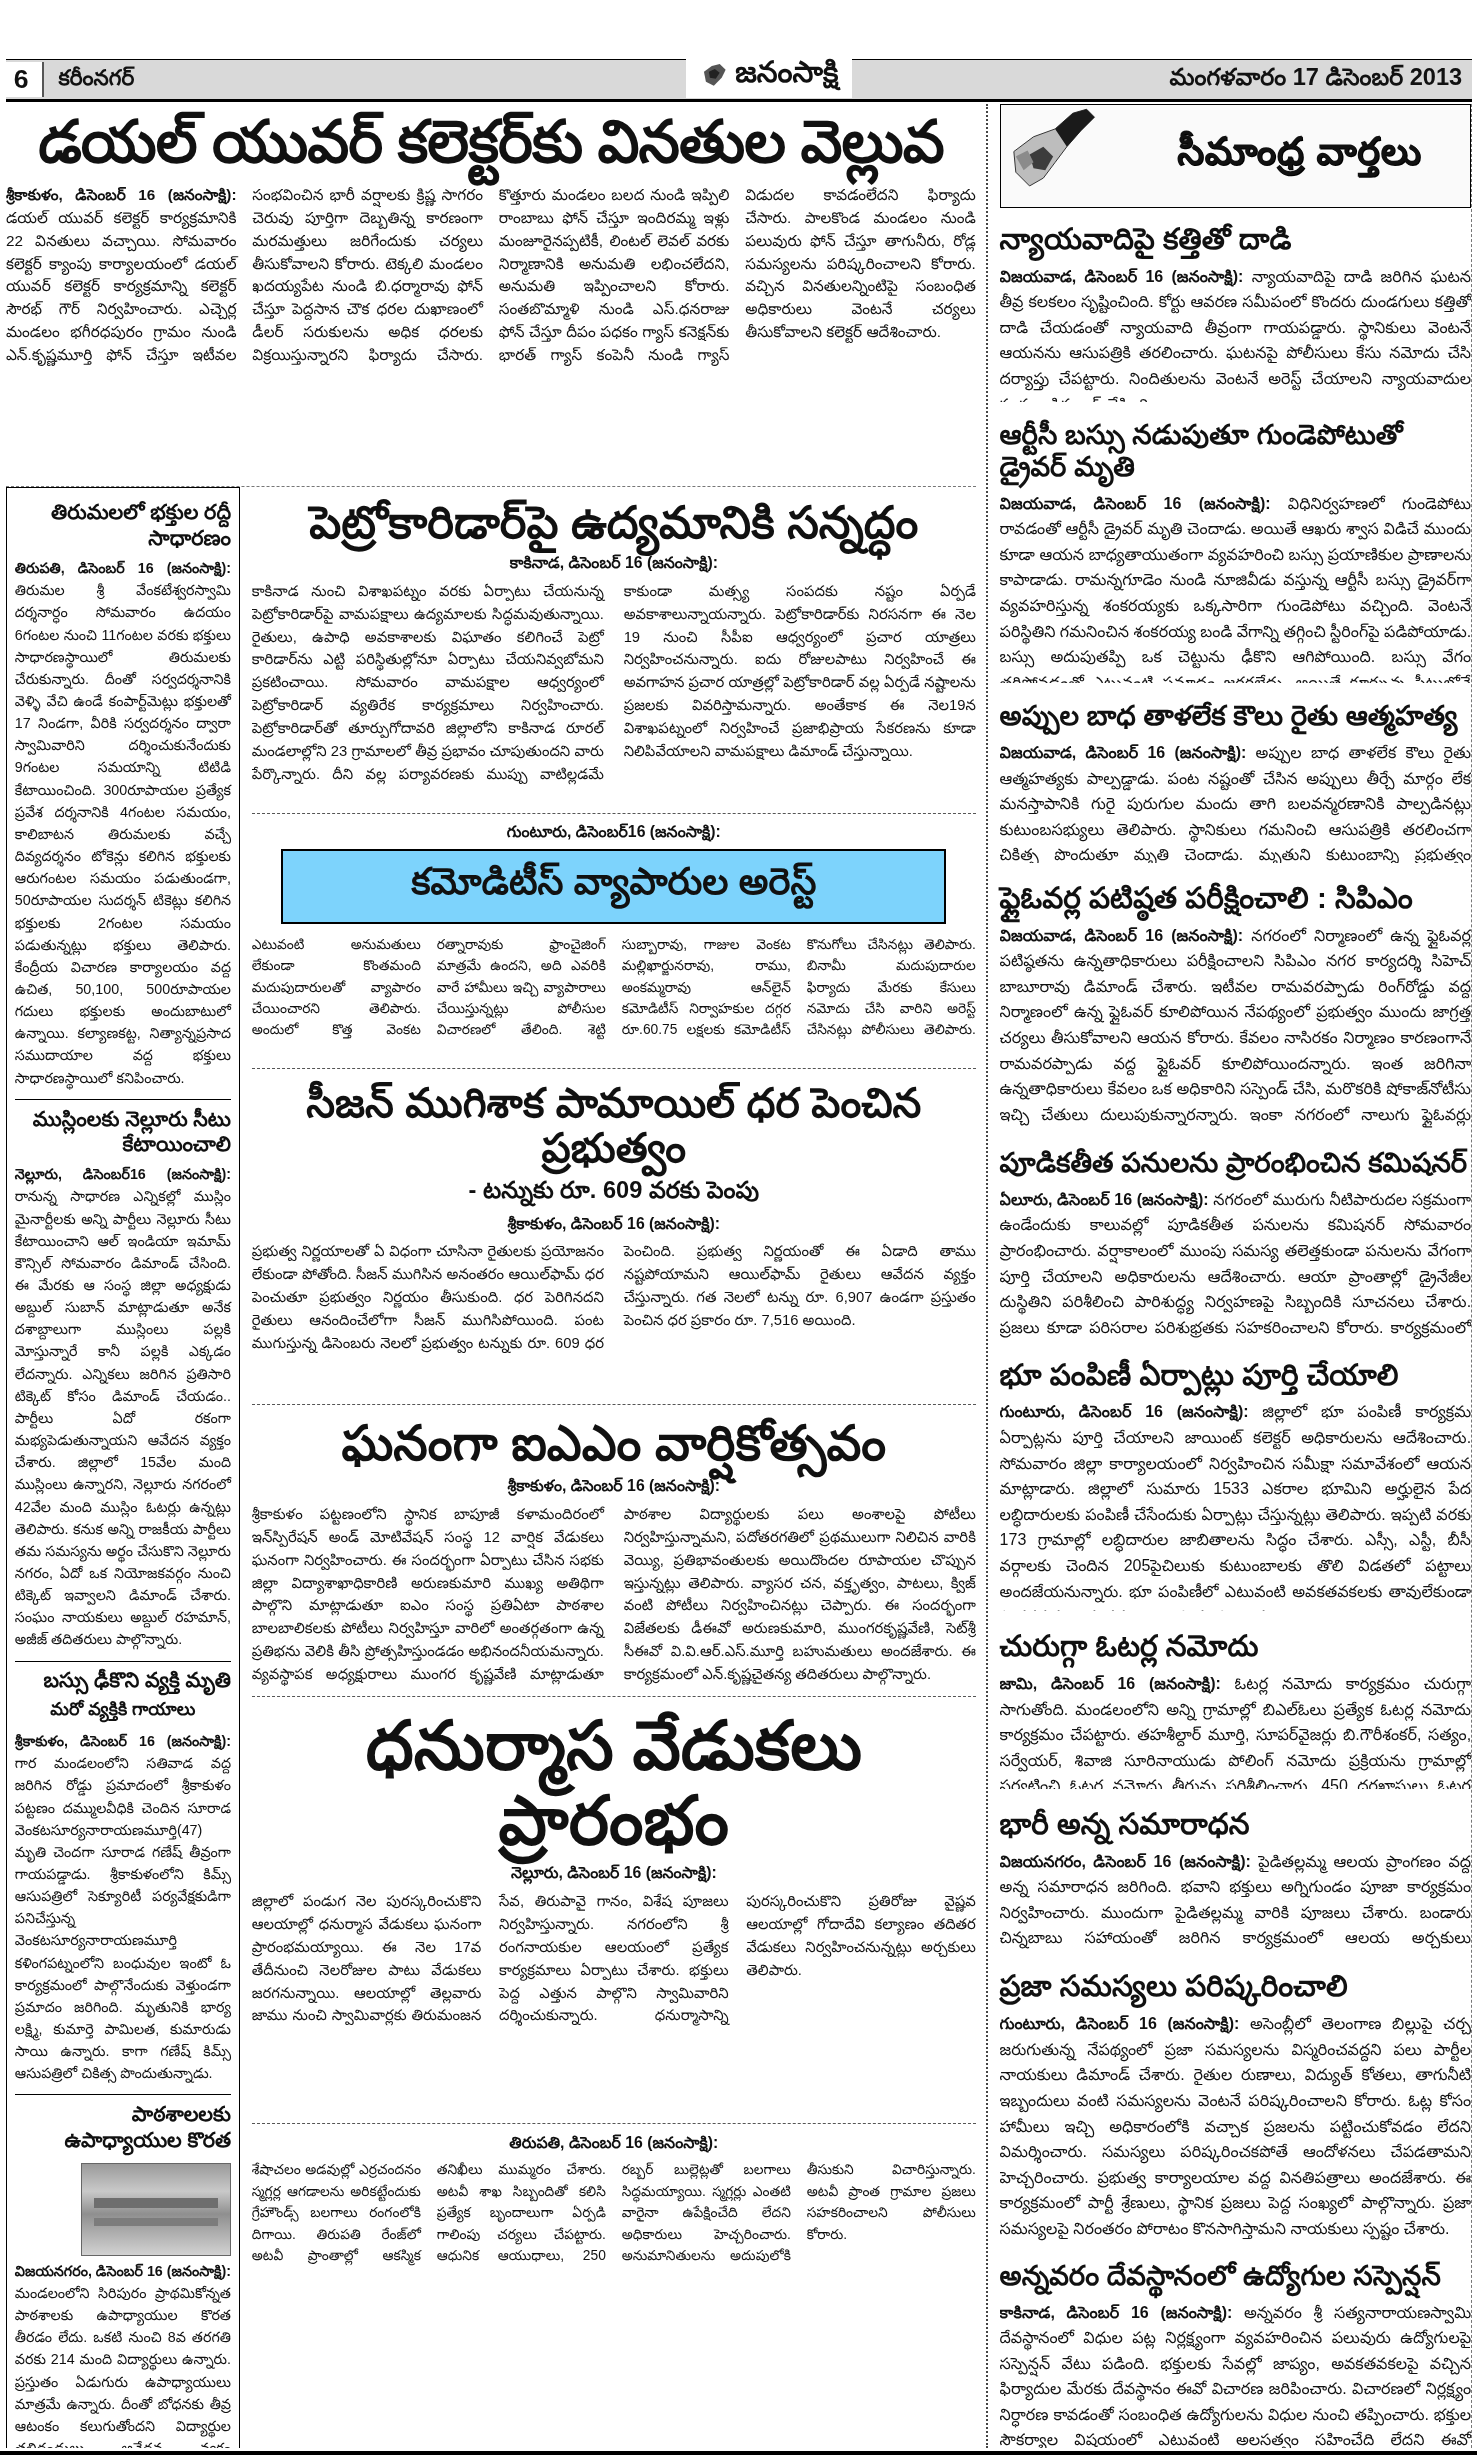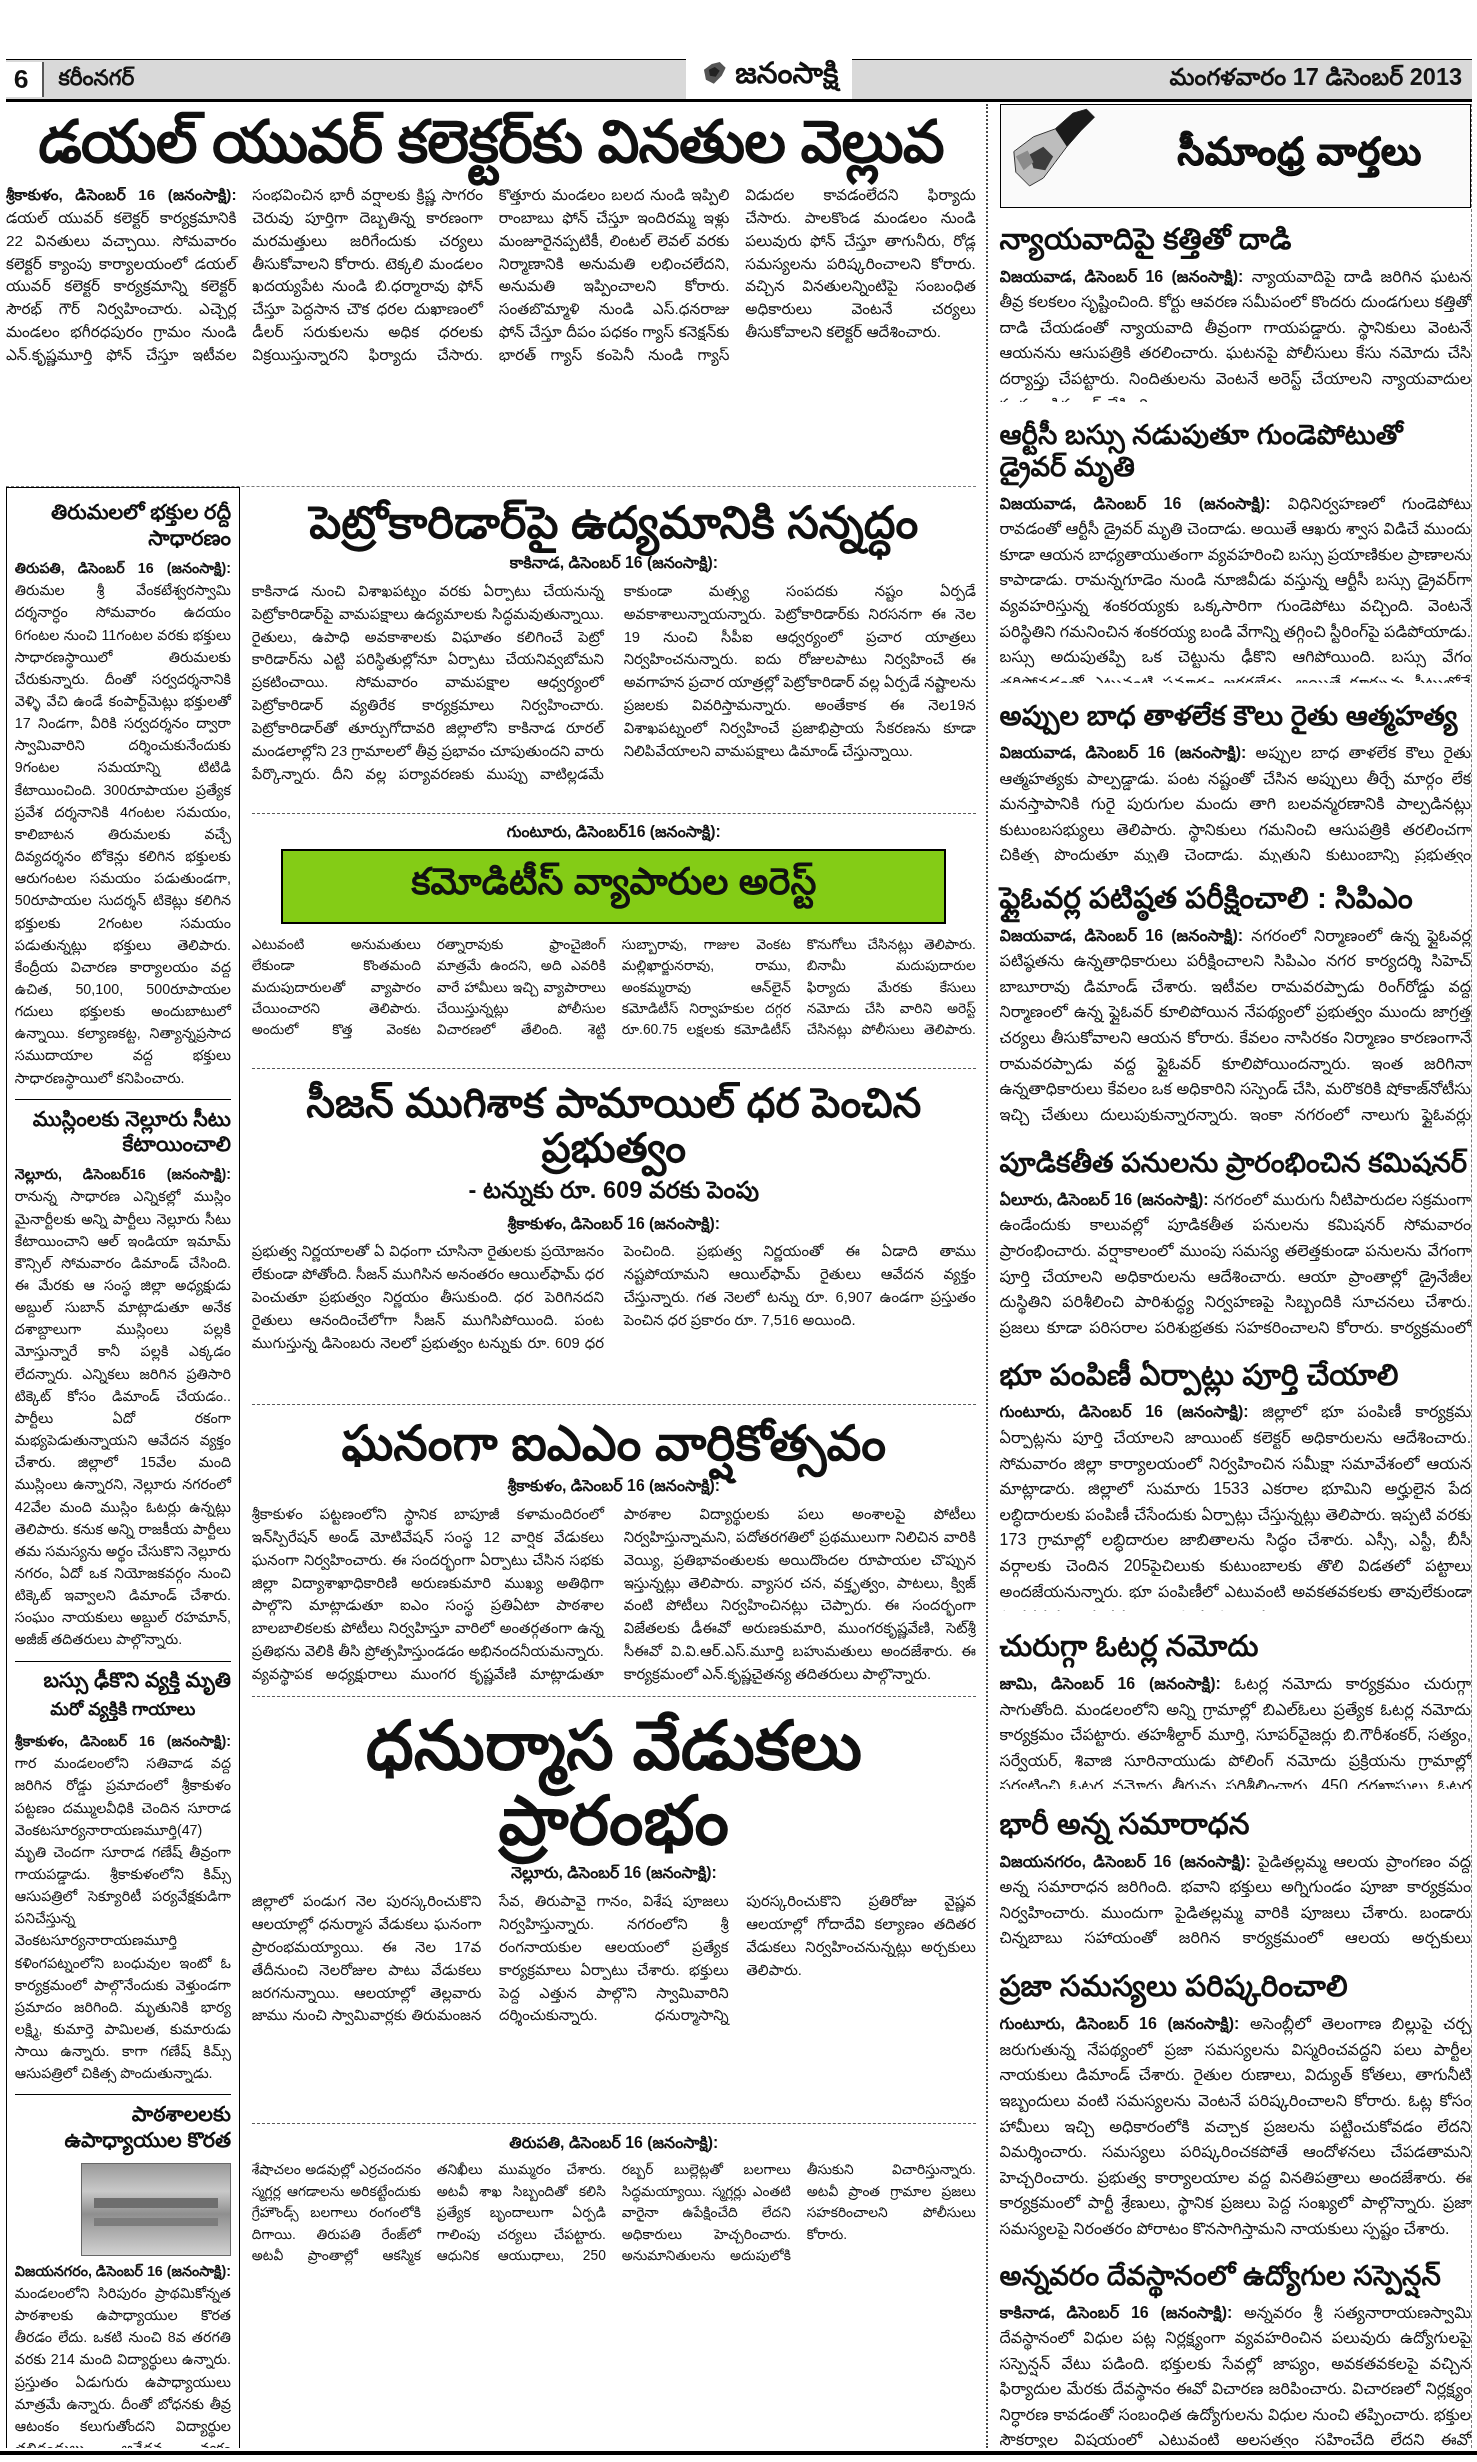--- a/index.html
+++ b/index.html
@@ -7,21 +7,21 @@
     position:relative;width:1478px;height:2463px;margin:0 auto;background:#fff;
     font-family:"Liberation Sans","DejaVu Sans",sans-serif;color:#111;overflow:hidden;
     box-sizing:border-box;padding:0 5.9px;
   }
   
   .hdr{margin-top:59px;height:39px;background:#d9d9d9;border-top:1px solid #000;
     border-bottom:3px solid #000;display:flex;align-items:center;position:relative;}
   .hdr .pno{font-size:26.6px;font-weight:bold;background:#fff;padding:2px 13.8px 2px 7.9px;border-right:2px solid #555;}
   .hdr .edition{font-size:21.7px;font-weight:bold;padding-left:14px;}
   .hdr .masthead{position:absolute;left:680px;top:-5.9px;background:#fff;padding:2px 13.8px;
-    display:flex;align-items:center;gap:5.9px;font-size:29.6px;font-weight:bold;}
+    display:flex;align-items:flex-end;gap:5.9px;font-size:29.6px;font-weight:bold;font-family:Liberation Serif, serif;}
   .hdr .date{margin-left:auto;font-size:23.6px;font-weight:bold;padding-right:9.9px;}
   
   .content{display:flex;margin-top:2px;height:2344px;}
   .leftmain{width:973px;overflow:hidden;}
   .rightband{width:473px;border-left:2px dotted #444;margin-left:9.9px;padding-left:11.8px;
     overflow:hidden;border-right:1px dashed #777;}
   h1.mainhead{font-size:59px;line-height:1.05;font-weight:800;text-align:center;margin:7.9px 0 9.9px 0;
     letter-spacing:-1px;}
   .mainbody{column-count:4;column-gap:15.8px;font-size:15.3px;line-height:1.5;text-align:justify;
     height:296px;overflow:hidden;border-bottom:1px dashed #777;padding-bottom:5.9px;}
@@ -42,21 +42,21 @@
   .midband{flex:1;padding-left:11.8px;overflow:hidden;}
   .mstory{padding:5.9px 0;}
   .mstory.sep{border-top:1px dashed #555;}
   .mhead{font-weight:800;text-align:center;line-height:1.1;margin:5.9px 0;}
   .msub{font-size:23.6px;font-weight:bold;text-align:center;margin:2px 0 5.9px 0;}
   .mdate{font-size:15.8px;font-weight:bold;text-align:center;margin:3.9px 0;}
   .mbody{font-size:14.8px;line-height:1.55;text-align:justify;}
   .cols2{column-count:2;column-gap:19.7px;}
   .cols3{column-count:3;column-gap:17.7px;}
   .cols4{column-count:4;column-gap:15.8px;}
-  .graybox{background:#84cc16;border:2px solid #000;text-align:center;font-size:37px;font-weight:800;
+  .graybox{background:#7dd3fc;border:2px solid #000;text-align:center;font-size:37px;font-weight:800;
     padding:9.9px 5.9px;margin:3.9px 29.6px 9.9px 29.6px;}
   
   .banner{border:1px solid #000;height:104px;display:flex;align-items:center;gap:9.9px;padding:3.9px;
     box-sizing:border-box;background:#fafafa;}
   .banner .t{font-size:38px;font-weight:800;letter-spacing:1px;text-shadow:1px 1px 0 #000;flex:1;text-align:center;}
   .rstory{padding:7.9px 0 3.9px 0;}
   .rhead{font-size:29.6px;font-weight:800;text-align:left;line-height:1.15;margin:5.9px 0 7.9px 0;}
   .rbody{font-size:16px;line-height:1.6;text-align:justify;}
   .botrule{position:absolute;left:0;right:0;bottom:7.9px;height:3.9px;background:#000;}
 </style>

